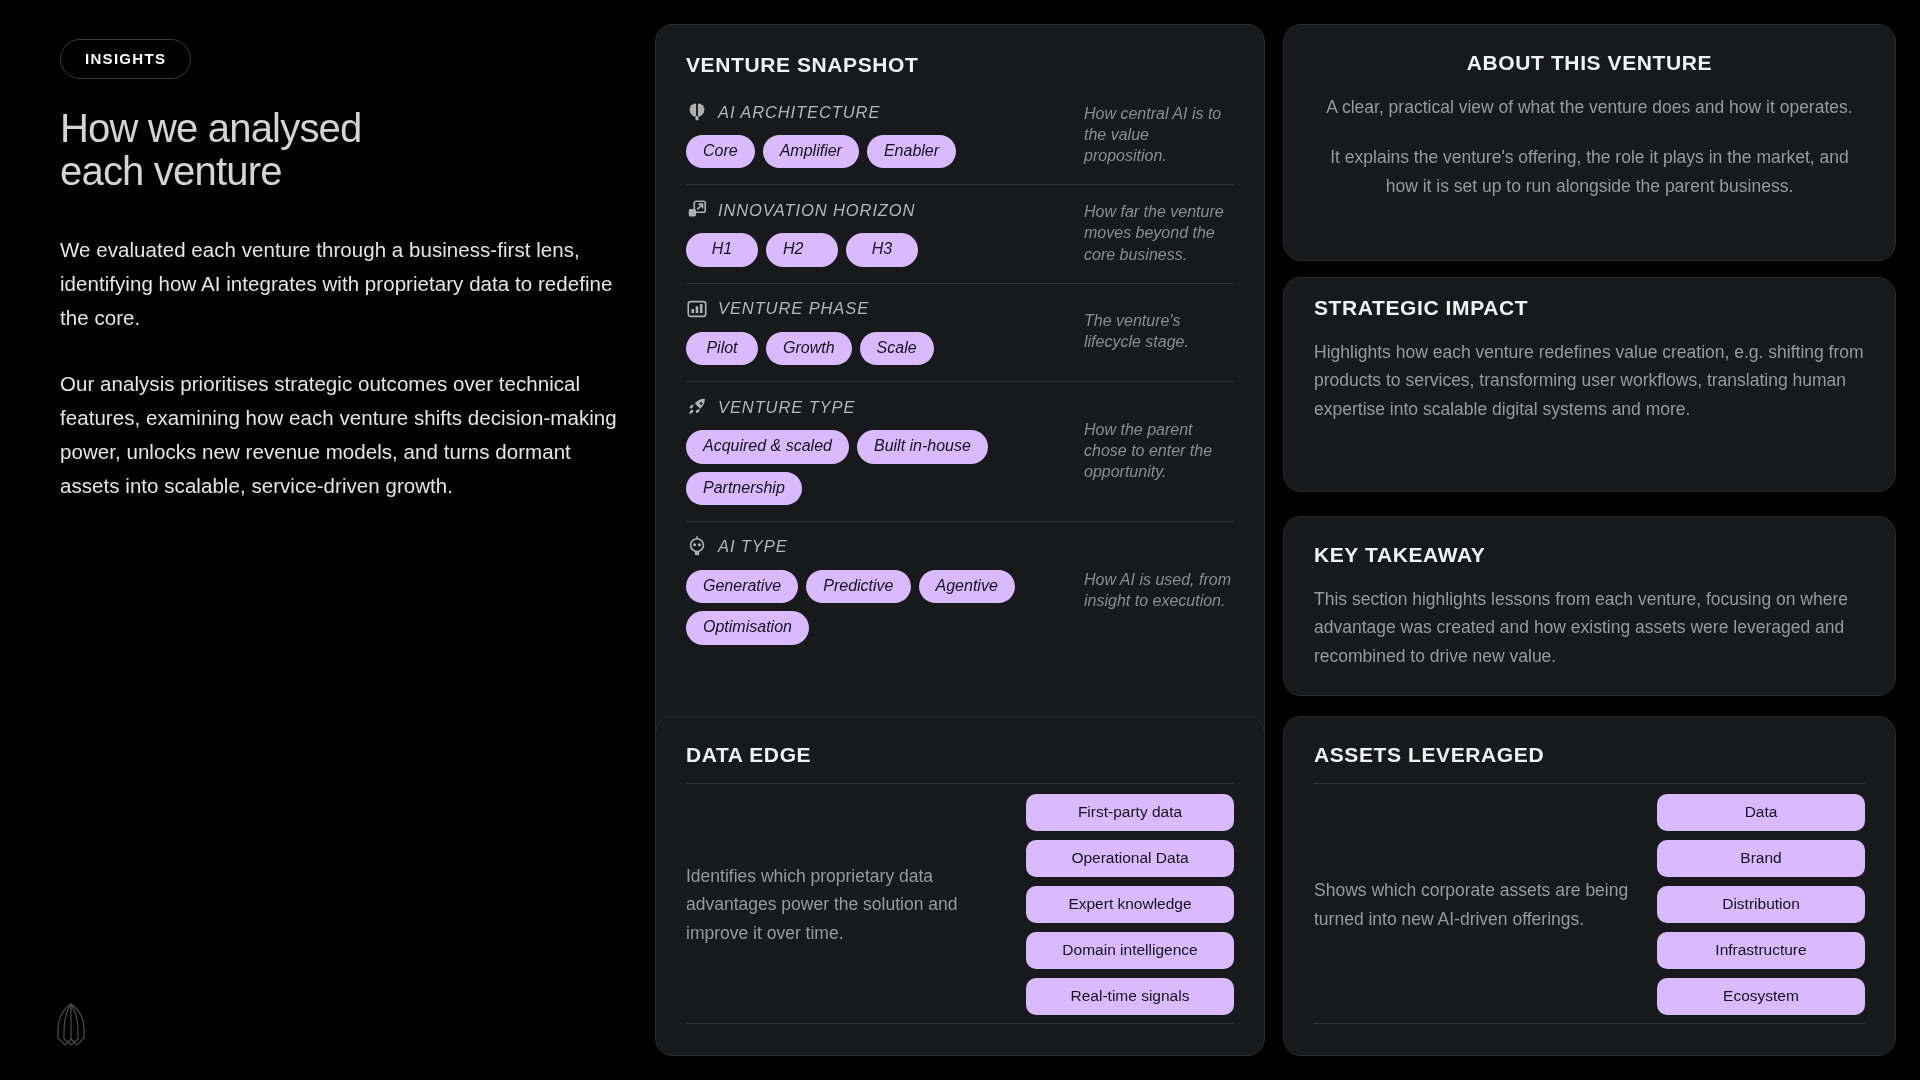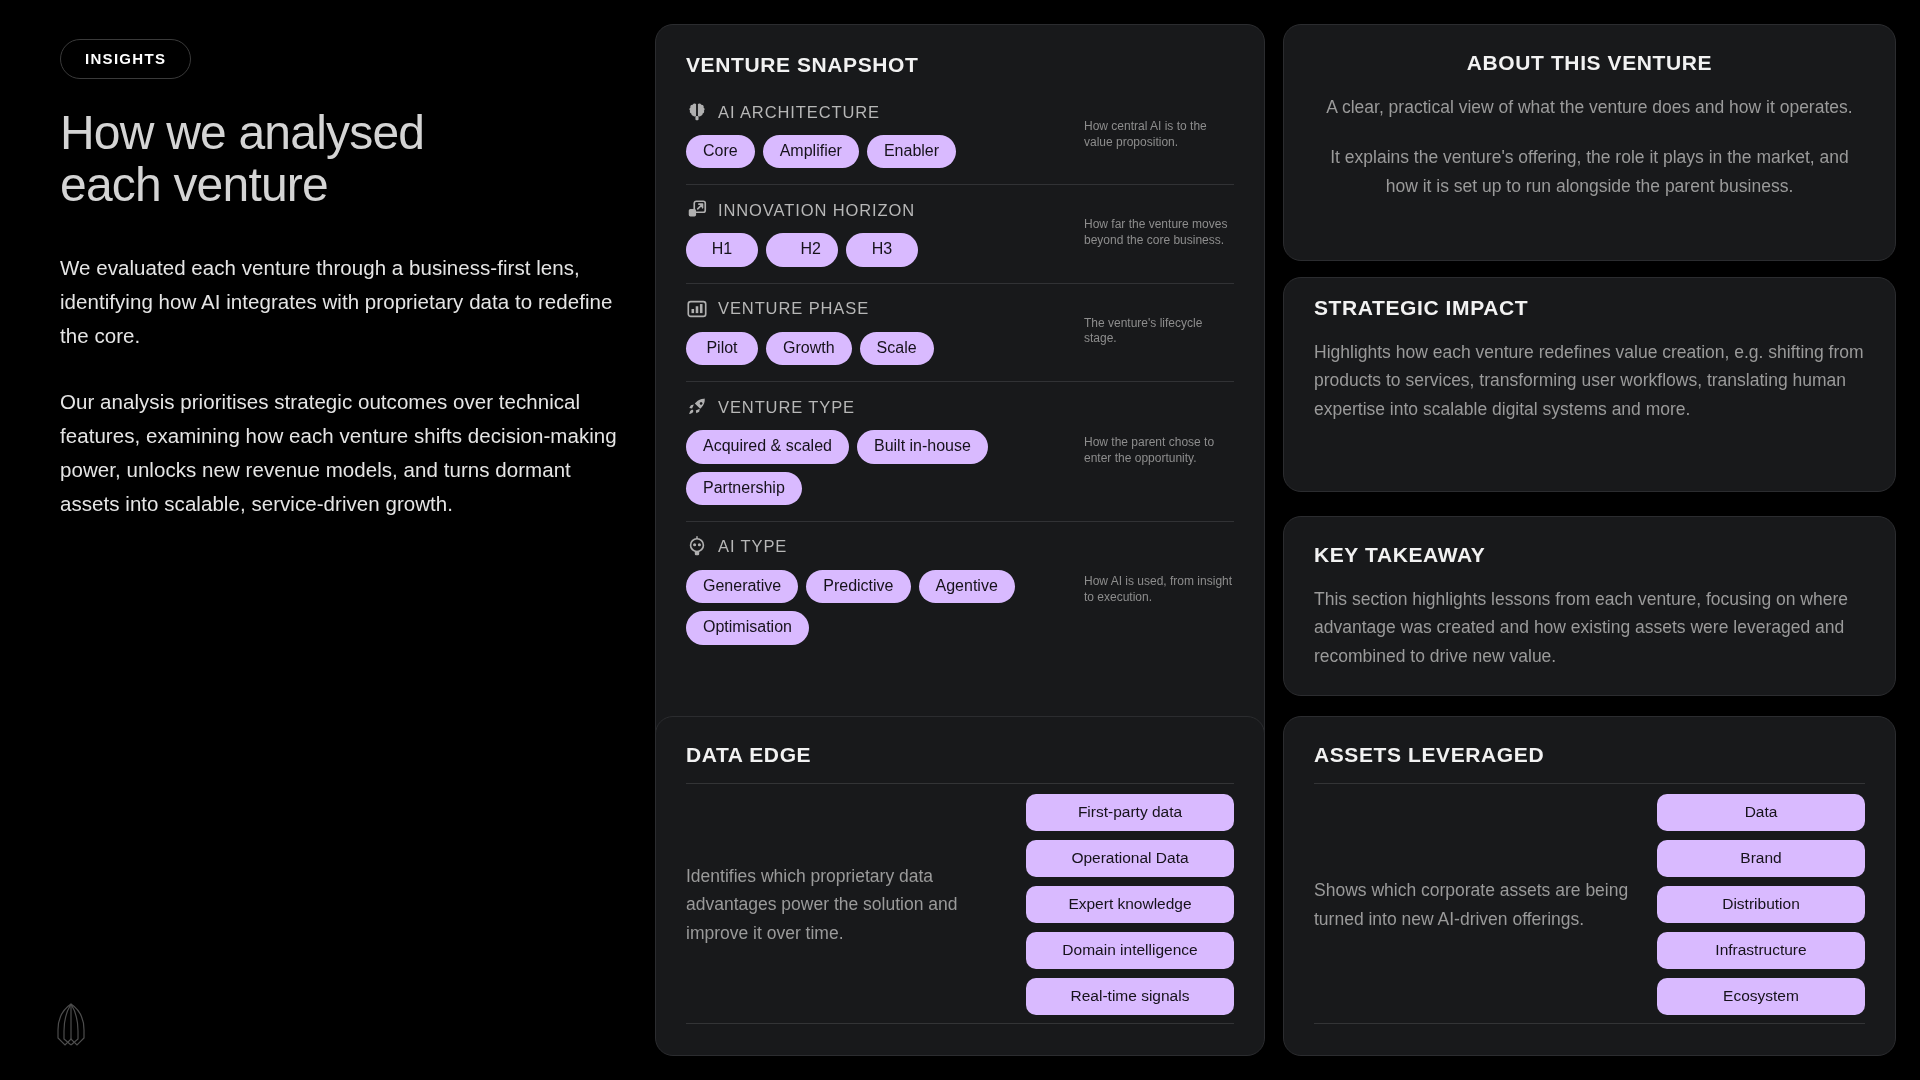--- a/index.html
+++ b/index.html
@@ -21,21 +21,21 @@
     border-radius:22px;
     padding:10px 24px 11px 24px;
     color:#ffffff;
     font-size:15px;
     font-weight:700;
     letter-spacing:1.3px;
   }
   .headline {
     margin-top:28px;
     color:#d4d4d4;
-    font-size:48px;
+    font-size:40px;
     font-weight:400;
     line-height:1.08;
     letter-spacing:-0.8px;
   }
   .body-para {
     color:#e5e5e5;
     font-size:20.5px;
     line-height:1.66;
     letter-spacing:0.05px;
   }
@@ -67,20 +67,21 @@
     line-height:1.62;
   }
 
   
   #snapshot { left:655px; top:24px; width:610px; height:799px; padding:28px 30px 18px 30px; }
   #snapshot .card-title { margin-bottom:10px; }
   .snap-row {
     display:flex; align-items:flex-start;
     padding:14px 0 16px 0;
     border-bottom:1px solid #313235;
+    font-style:italic;
   }
   .snap-row:last-child { border-bottom:none; }
   .snap-left { flex:1 1 auto; min-width:0; }
   .snap-head {
     display:flex; align-items:center; gap:10px;
     margin-bottom:12px;
   }
   .snap-head .lbl {
     color:#b7b7b7;
     font-size:16.5px;
@@ -95,21 +96,21 @@
     border-radius:999px;
     font-size:16px;
     padding:7px 17px 8px 17px;
     white-space:nowrap;
     line-height:1.15;
   }
   .snap-desc {
     flex:0 0 150px;
     margin-left:16px;
     color:#8d8d8d;
-    font-size:12px;
+    font-size:16px;
     line-height:1.33;
     align-self:center;
   }
 
   
   #about   { left:1283px; top:24px;  width:613px; height:237px; padding:26px 30px;text-align:center; }
   #impact  { left:1283px; top:277px; width:613px; height:215px; padding:18px 30px; }
   #takeaway{ left:1283px; top:516px; width:613px; height:180px; padding:26px 30px; }
   #about .card-title, #impact .card-title, #takeaway .card-title { margin-bottom:18px; }
   #about .card-para + .card-para { margin-top:22px; }
@@ -201,21 +202,21 @@
             <svg viewBox="0 0 24 24" fill="none" stroke="#b0b0b0" stroke-width="1.8">
               <rect x="9" y="2.5" width="12" height="12" rx="2.2"></rect>
               <path d="M12.8 10.8 L18 5.6 M18 5.6 h-4 M18 5.6 v4" stroke-linecap="round"></path>
               <rect x="3" y="11" width="8" height="8" rx="1.8" fill="#b0b0b0" stroke="none"></rect>
             </svg>
           </span>
           <span class="lbl">INNOVATION HORIZON</span>
         </div>
         <div class="pill-row">
           <span class="pill" style="min-width:72px;text-align:center">H1</span>
-          <span class="pill" style="min-width:72px;text-align:right">H2</span>
+          <span class="pill" style="min-width:72px;text-align:left">H2</span>
           <span class="pill" style="min-width:72px;text-align:center">H3</span>
         </div>
       </div>
       <div class="snap-desc">How far the venture moves beyond the core business.</div>
     </div>
 
     <div class="snap-row">
       <div class="snap-left">
         <div class="snap-head">
           <span class="ico">

